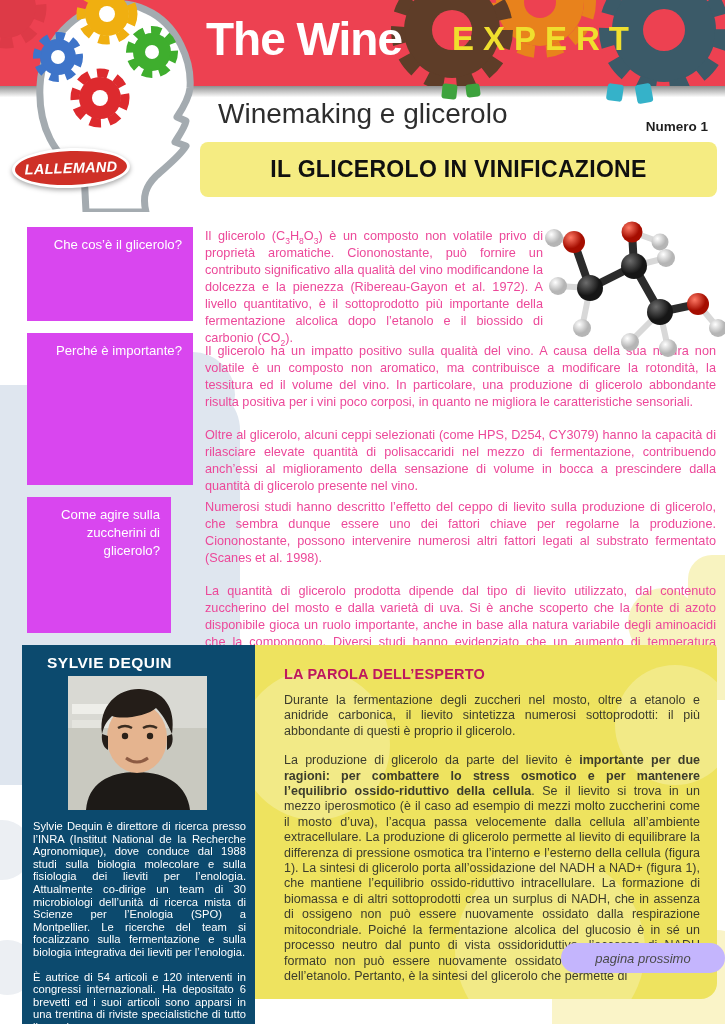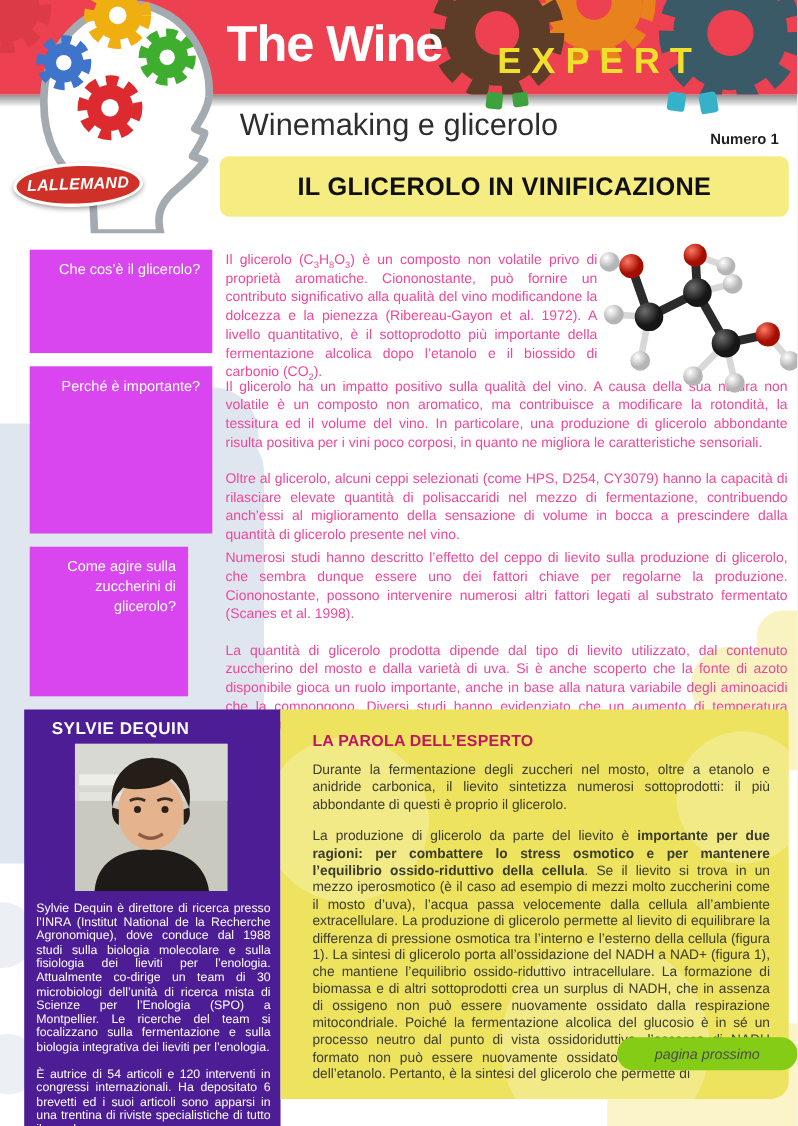--- a/index.html
+++ b/index.html
@@ -5,21 +5,21 @@
   html,body{margin:0;padding:0;background:#e9e9e9;}
   .page{position:relative;width:725px;height:1024px;margin:0 auto;background:#ffffff;
         overflow:hidden;font-family:"Liberation Sans",sans-serif;}
   .abs{position:absolute;}
 
   
   .red-band{left:0;top:0;width:725px;height:86px;background:#ed4151;overflow:visible;z-index:2;}
   .band-svg{position:absolute;left:0;top:0;width:725px;height:115px;overflow:visible;}
   .brand-primary{left:206px;top:12px;font-size:46px;font-weight:bold;color:#ffffff;
                  letter-spacing:-1px;z-index:4;}
-  .brand-secondary{left:452px;top:36px;font-size:33px;font-weight:bold;color:#f0df2e;
+  .brand-secondary{left:452px;top:20px;font-size:33px;font-weight:bold;color:#f0df2e;
                    letter-spacing:9px;z-index:4;text-align:right;}
   .gray-stripe{left:0;top:86px;width:725px;height:11px;z-index:1;
                background:linear-gradient(#8f8f8f,#fbfbfb);}
   .subtitle{left:218px;top:98px;font-size:28px;color:#2e2e2e;z-index:3;}
   .issue{left:590px;top:119px;width:118px;text-align:right;font-size:13.5px;font-weight:bold;
          color:#1f1f1f;z-index:3;}
   .title-bar{left:200px;top:142px;width:517px;height:55px;background:#f5ec82;border-radius:8px;
              z-index:2;}
   .title-bar-text{width:100%;text-align:center;line-height:55px;font-size:23px;font-weight:bold;
                   color:#101010;letter-spacing:.3px;}
@@ -49,42 +49,42 @@
   .box3{left:27px;top:497px;width:144px;height:136px;}
   .body-text{color:#ec4899;font-size:12.7px;line-height:17px;text-align:justify;z-index:2;}
   .body-text p{margin:0 0 16px 0;}
   sub{font-size:8.5px;line-height:0;}
   .t1{left:205px;top:228px;width:338px;}
   .t2{left:205px;top:343px;width:511px;}
   .t3{left:205px;top:499px;width:511px;}
   .molecule{left:538px;top:216px;width:187px;height:142px;z-index:3;}
 
   
-  .profile-panel{left:22px;top:645px;width:233px;height:379px;background:#4c1d95;z-index:2;}
+  .profile-panel{left:22px;top:645px;width:233px;height:379px;background:#0c4a6e;z-index:2;}
   .profile-name{position:absolute;left:25px;top:9px;color:#ffffff;font-weight:bold;font-size:15.5px;
                 letter-spacing:.5px;}
   .photo{position:absolute;left:46px;top:31px;width:139px;height:134px;}
   .bio{position:absolute;left:11px;top:175px;width:213px;color:#ffffff;font-size:11.2px;
        line-height:12.6px;text-align:justify;}
   .bio p{margin:0 0 12px 0;}
 
   .expert-panel{left:255px;top:645px;width:462px;height:354px;background:#eee35f;z-index:2;
                 border-radius:0 4px 16px 0;overflow:visible;}
   .expert-clip{position:absolute;left:0;top:0;width:100%;height:100%;overflow:hidden;
                border-radius:0 4px 16px 0;}
   .blob{position:absolute;background:rgba(255,255,255,.25);border-radius:50%;}
   .blob1{left:-15px;top:25px;width:150px;height:150px;}
   .blob2{left:200px;top:210px;width:190px;height:190px;}
   .blob3{left:360px;top:20px;width:120px;height:120px;}
   .expert-heading{position:absolute;left:29px;top:21px;font-size:14.5px;font-weight:bold;
                   color:#be185d;letter-spacing:.2px;}
   .expert-text{position:absolute;left:29px;top:48px;width:416px;color:#3c3c2c;font-size:12.5px;
                line-height:15.4px;text-align:justify;}
   .expert-text p{margin:0 0 14px 0;}
-  .pager-pill{position:absolute;right:-8px;bottom:26px;width:164px;height:30px;background:#84cc16;
+  .pager-pill{position:absolute;right:-8px;bottom:26px;width:164px;height:30px;background:#c4b5fd;
               border-radius:15px;display:flex;align-items:center;justify-content:center;}
   .pager-pill span{font-style:italic;font-size:13px;color:#4a4a4a;}
 </style>
 </head>
 <body>
 
 <div class="page">
 
   <div class="abs bgdeco puzzle-blue"></div>
   <div class="abs bgdeco puzzle-blue-knob"></div>

